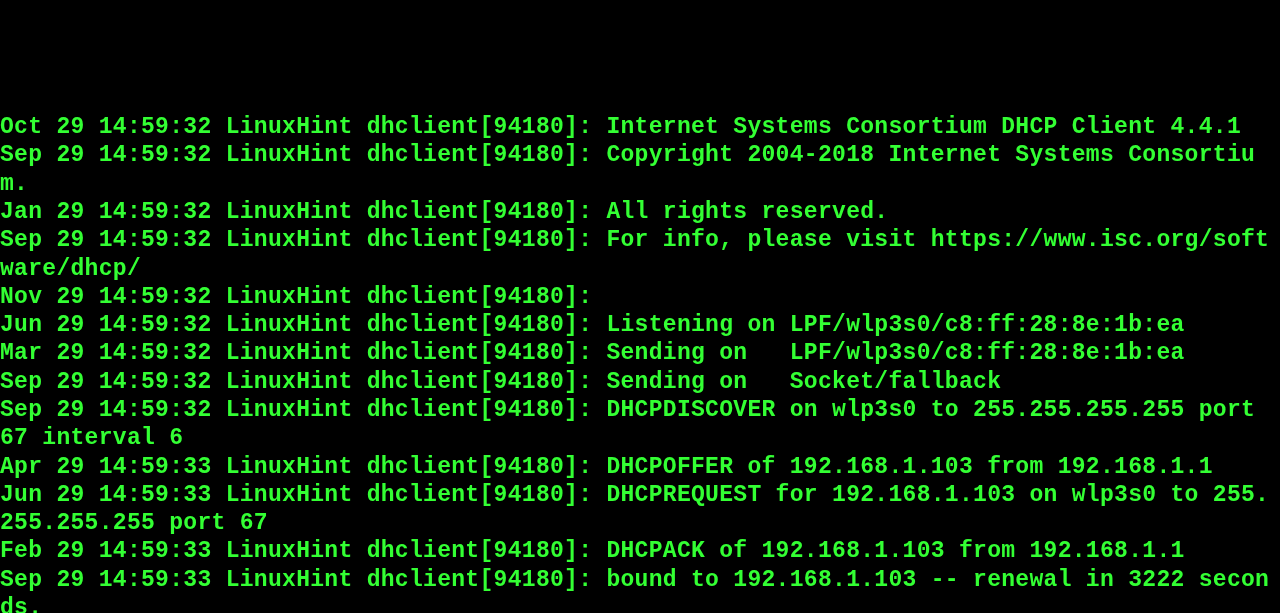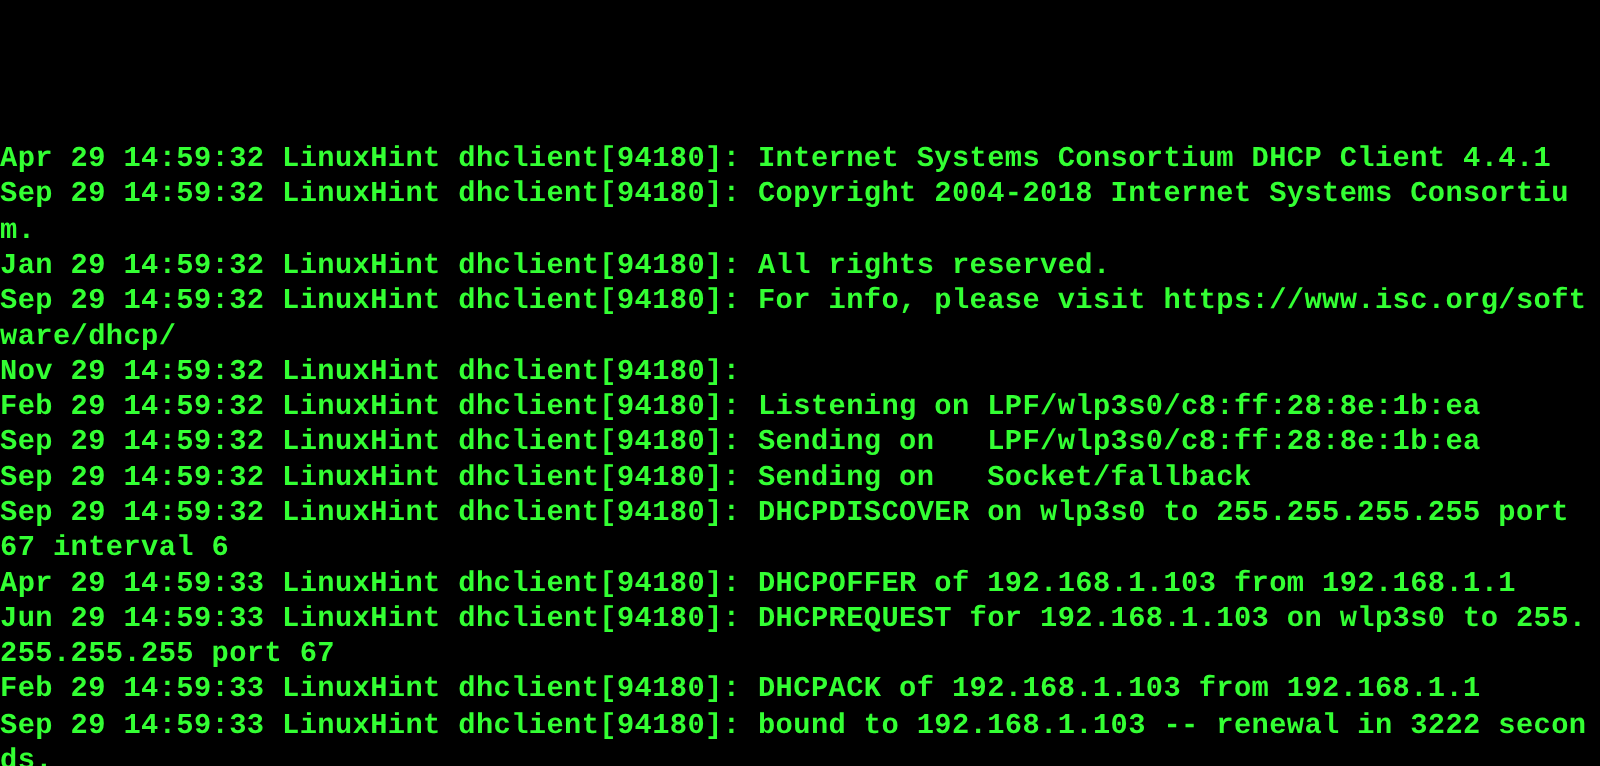--- a/index.html
+++ b/index.html
@@ -28,27 +28,27 @@
     }
     .log-line {
       display: inline;
     }
   </style>
 </head>
 <body>
 
 
 
-<div class="terminal"><span class="log-line">Apr 29 14:59:32 LinuxHint dhclient[94180]: Internet Systems Consortium DHCP Client 4.4.1</span>
+<div class="terminal"><span class="log-line">Oct 29 14:59:32 LinuxHint dhclient[94180]: Internet Systems Consortium DHCP Client 4.4.1</span>
 <span class="log-line">Sep 29 14:59:32 LinuxHint dhclient[94180]: Copyright 2004-2018 Internet Systems Consortium.</span>
 <span class="log-line">Jan 29 14:59:32 LinuxHint dhclient[94180]: All rights reserved.</span>
 <span class="log-line">Sep 29 14:59:32 LinuxHint dhclient[94180]: For info, please visit https://www.isc.org/software/dhcp/</span>
 <span class="log-line">Nov 29 14:59:32 LinuxHint dhclient[94180]:</span>
-<span class="log-line">Feb 29 14:59:32 LinuxHint dhclient[94180]: Listening on LPF/wlp3s0/c8:ff:28:8e:1b:ea</span>
-<span class="log-line">Sep 29 14:59:32 LinuxHint dhclient[94180]: Sending on   LPF/wlp3s0/c8:ff:28:8e:1b:ea</span>
+<span class="log-line">Jun 29 14:59:32 LinuxHint dhclient[94180]: Listening on LPF/wlp3s0/c8:ff:28:8e:1b:ea</span>
+<span class="log-line">Mar 29 14:59:32 LinuxHint dhclient[94180]: Sending on   LPF/wlp3s0/c8:ff:28:8e:1b:ea</span>
 <span class="log-line">Sep 29 14:59:32 LinuxHint dhclient[94180]: Sending on   Socket/fallback</span>
 <span class="log-line">Sep 29 14:59:32 LinuxHint dhclient[94180]: DHCPDISCOVER on wlp3s0 to 255.255.255.255 port 67 interval 6</span>
 <span class="log-line">Apr 29 14:59:33 LinuxHint dhclient[94180]: DHCPOFFER of 192.168.1.103 from 192.168.1.1</span>
 <span class="log-line">Jun 29 14:59:33 LinuxHint dhclient[94180]: DHCPREQUEST for 192.168.1.103 on wlp3s0 to 255.255.255.255 port 67</span>
 <span class="log-line">Feb 29 14:59:33 LinuxHint dhclient[94180]: DHCPACK of 192.168.1.103 from 192.168.1.1</span>
 <span class="log-line">Sep 29 14:59:33 LinuxHint dhclient[94180]: bound to 192.168.1.103 -- renewal in 3222 seconds.</span>
 
 
 </div>
 

